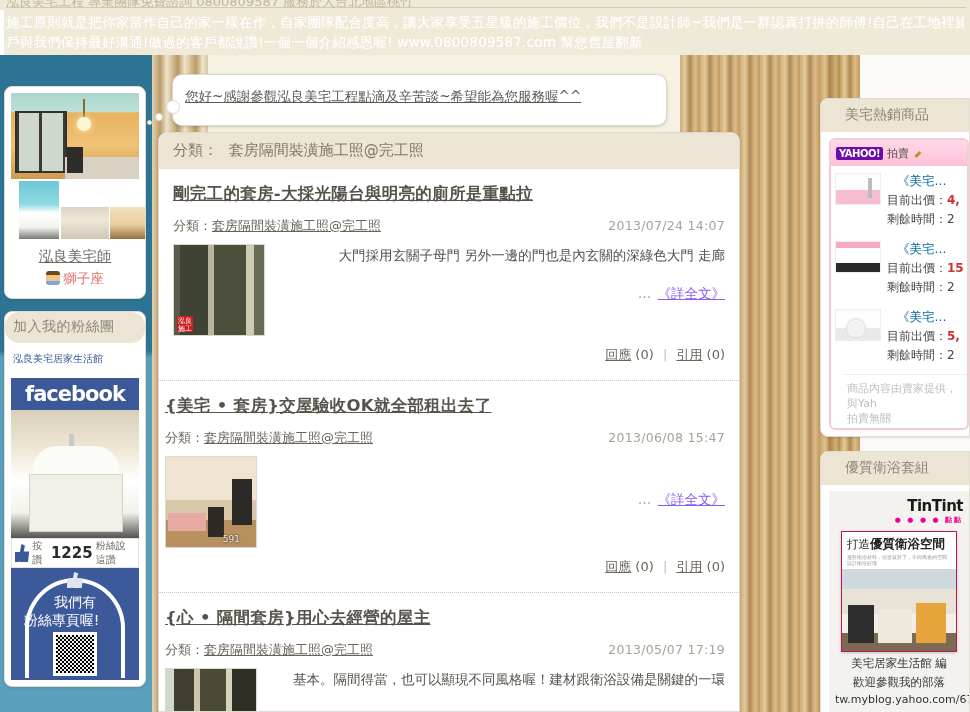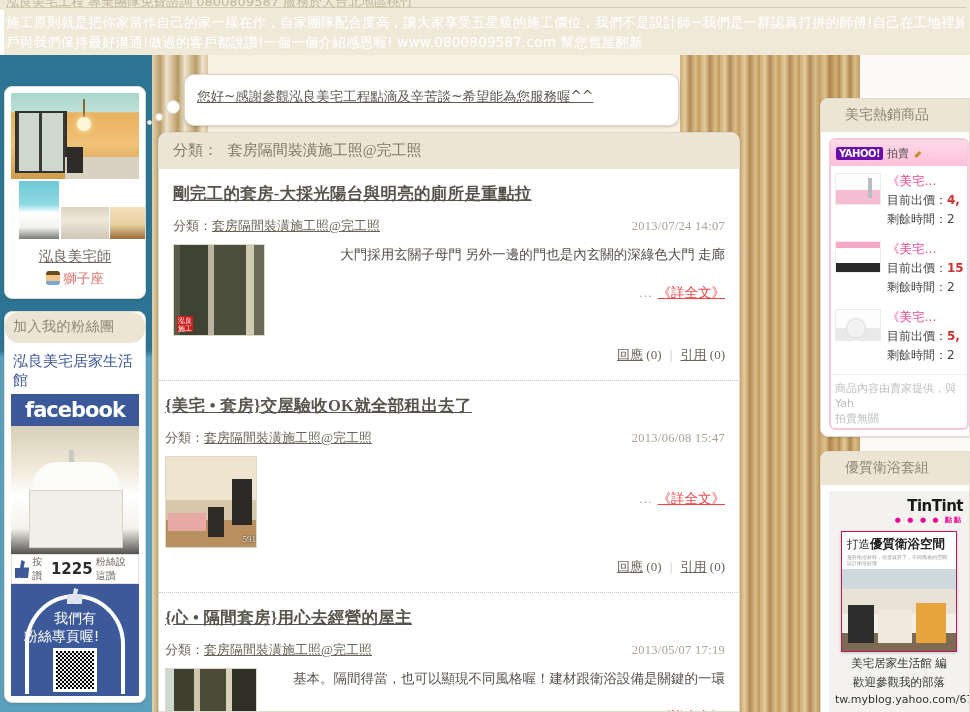--- a/index.html
+++ b/index.html
@@ -172,21 +172,21 @@
     font-size: 13.5px; color: #e0736a;
   }
   .pf-sign .av {
     display: inline-block; width: 14px; height: 14px; vertical-align: -2px;
     margin-right: 3px;
     border-radius: 3px;
     background: linear-gradient(to bottom, #6b4a22 0 4px, #f2c48a 4px 10px, #7aa9d8 10px 14px);
   }
 
   
-  .fan-title { font-size: 15px; color: #3b5998; padding: 3px 2px 4px 2px; }
+  .fan-title { font-size: 10px; color: #3b5998; padding: 3px 2px 12px 2px; }
   .fb-bar {
     width: 128px; height: 32px; background: #3b5998; color: #fff;
     font-size: 21px; font-weight: bold; letter-spacing: -1px;
     display: flex; align-items: center; justify-content: center;
     font-family: "DejaVu Sans", "Liberation Sans", sans-serif;
   }
   .fb-photo {
     width: 128px; height: 128px;
     background: linear-gradient(to bottom, #d8cfb9 0%, #efe7d5 30%, #ffffff 55%, #f4f2ec 80%, #55534f 100%);
     position: relative; overflow: hidden;
@@ -239,21 +239,20 @@
 
   
   #main-col {
     position: absolute; left: 158px; top: 132px;
     width: 582px; height: 580px;
     background: #ffffff;
     border: 1px solid #dedacd;
     border-radius: 9px 9px 0 0;
     box-shadow: 0 1px 3px rgba(0,0,0,.15);
     overflow: hidden;
-    font-family: Liberation Serif, serif;
   }
   #cat-band {
     background: #ece5d3;
     color: #80796a;
     font-size: 15px;
     padding: 8px 12px 9px 14px;
   }
   .post { padding: 8px 14px 2px 14px; position: relative; }
   .post + .post { border-top: 1px dotted #cfcabb; margin-top: 6px; padding-left: 6px; }
   .post-title {
@@ -290,27 +289,27 @@
     background: linear-gradient(to right,
       #cfd8cf 0 8px, #3f4030 8px 28px, #cdc6ab 28px 34px, #4a4a36 34px 60px, #d9d3b8 60px 66px, #2f2f26 66px 92px);
     position: relative;
   }
   .wm {
     position: absolute; left: 3px; bottom: 3px;
     width: 16px; height: 16px; background: #cc2020; color: #fff;
     font-size: 7px; line-height: 8px; text-align: center; padding-top: 1px;
   }
   .wm2 {
-    position: absolute; right: 0; bottom: 3px; color: #f0f0f0; font-size: 9px;
+    position: absolute; right: 16px; bottom: 3px; color: #f0f0f0; font-size: 9px;
     text-shadow: 0 0 2px #000;
   }
   .post-text { flex: 1; font-size: 13.5px; color: #55504a; line-height: 22px; text-align: right; }
   .more-line { margin-top: 16px; font-size: 13.5px; color: #7a756b; }
   .more-line .ell { color: #a9a296; letter-spacing: 2px; }
-  .more-line a { color: #ef4444; text-decoration: underline; cursor: pointer; }
+  .more-line a { color: #8b5cf6; text-decoration: underline; cursor: pointer; }
   .post-foot {
     text-align: right; font-size: 13px; color: #6b6559;
     padding: 10px 0 8px 0;
   }
   .post-foot a { color: #6b6559; text-decoration: underline; cursor: pointer; }
   .post-foot .sep { color: #c4bfb2; margin: 0 5px; }
   .post-foot .num { color: #6b6559; }
 
   
   #right-col {
@@ -350,28 +349,29 @@
     border: 1px solid #eee; background: linear-gradient(to bottom,#fafafa,#ececec);
     position: relative; overflow: hidden;
   }
   .auc-img.i1 { background: linear-gradient(to bottom, #fdfdfd 0 55%, #f6bcd2 55% 100%); }
   .auc-img.i1::after { content:""; position:absolute; right:8px; top:4px; width:4px; height:20px; background:#b9bcc0; }
   .auc-img.i2 { background: linear-gradient(to bottom, #f7a8c6 0 20%, #ffffff 20% 70%, #2a2a2a 70% 100%); }
   .auc-img.i3 { background: linear-gradient(to bottom, #fdfdfd 0 60%, #e9e9e9 60% 100%); }
   .auc-img.i3::after { content:""; position:absolute; left:10px; top:8px; width:18px; height:18px; background:#f2f2f2; border:1px solid #ddd; border-radius:50% 50% 40% 40%; }
   .auc-txt { flex: 1; min-width: 0; }
   .auc-name {
-    font-size: 12.5px; color: #ec4899; white-space: nowrap; overflow: hidden;
+    font-size: 12.5px; color: #0369a1; white-space: nowrap; overflow: hidden;
     cursor: pointer;
+    margin-left: 10px;
   }
   .auc-row { font-size: 12px; color: #454545; white-space: nowrap; margin-top: 2px; }
   .auc-row .v { color: #d03030; font-weight: bold; }
   .auc-note {
     border-top: 1px solid #eee; margin-top: 4px; padding: 6px 4px 2px 4px;
-    font-size: 11px; color: #bdbdbd; line-height: 15px;
+    font-size: 11px; color: #bdbdbd; line-height: 15px; margin-left: 12px;
   }
 
   .ad-box { background: #f3f2ee; padding: 4px; }
   .ad-brand { text-align: right; font-size: 15px; font-weight: bold; color: #1a1a1a; letter-spacing: -.5px; padding: 2px 2px 0 0; }
   .ad-brand .dots { display:block; font-size: 7px; color: #e09; letter-spacing: 2px; }
   .ad-card {
     margin: 6px 8px 0 8px; background: #fff; border: 1px solid #be185d;
     box-shadow: 0 1px 3px rgba(0,0,0,.2);
   }
   .ad-card-title { font-size: 11.5px; color: #222; padding: 4px 5px 1px 5px; }
@@ -383,21 +383,21 @@
     position: relative; overflow: hidden;
   }
   .ad-card-img .c1 { position:absolute; left:6px; top:36px; width:26px; height:38px; background:#2d2d2d; }
   .ad-card-img .c2 { position:absolute; left:36px; top:40px; width:34px; height:34px; background:#efe9dd; }
   .ad-card-img .c3 { position:absolute; left:74px; top:34px; width:30px; height:40px; background:#e7a33c; }
   .ad-line { text-align: center; font-size: 11.5px; color: #333; padding-top: 4px; white-space: nowrap; }
   .ad-url { font-size: 11px; color: #333; padding: 3px 0 2px 2px; white-space: nowrap; }
 
   
   #bubble {
-    position: absolute; left: 184px; top: 74px;
+    position: absolute; left: 172px; top: 74px;
     width: 495px; height: 52px;
     background: #ffffff;
     border: 1px solid #dcd8cc;
     border-radius: 10px;
     box-shadow: 0 1px 3px rgba(0,0,0,.18);
     z-index: 40;
   }
   #bubble .btxt {
     font-size: 13.5px; color: #5e5a52; padding: 13px 0 0 12px;
     text-decoration: underline; white-space: nowrap;

